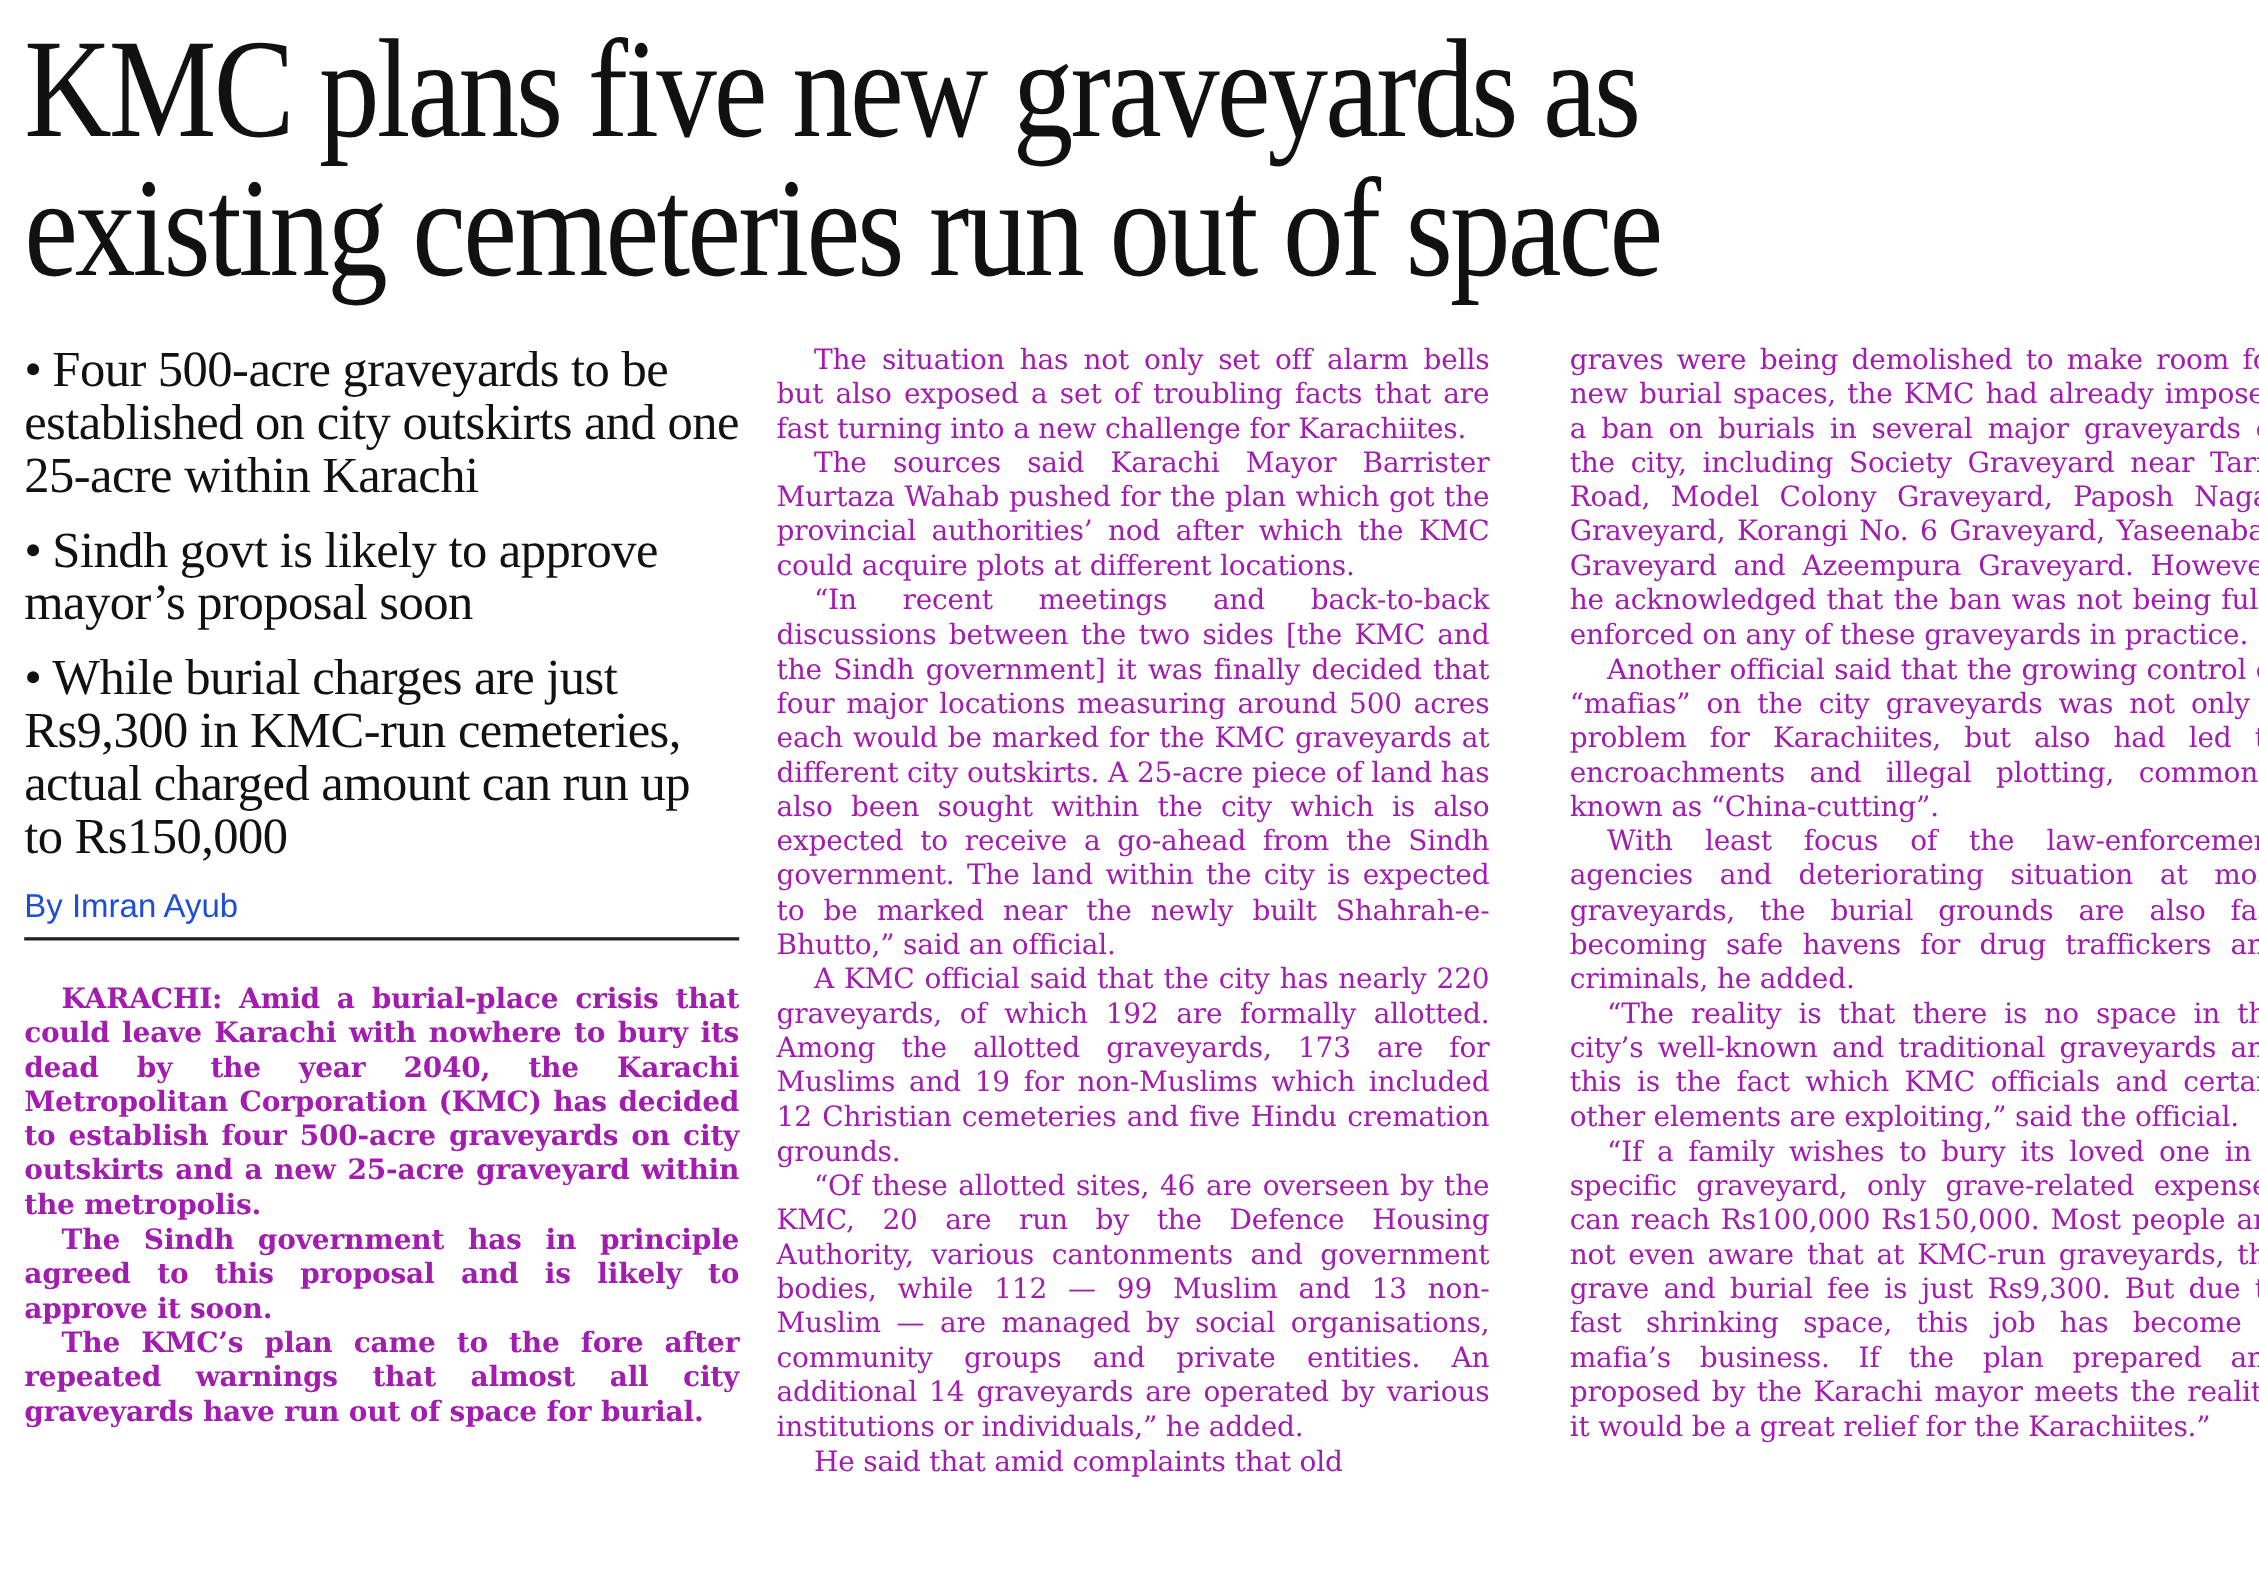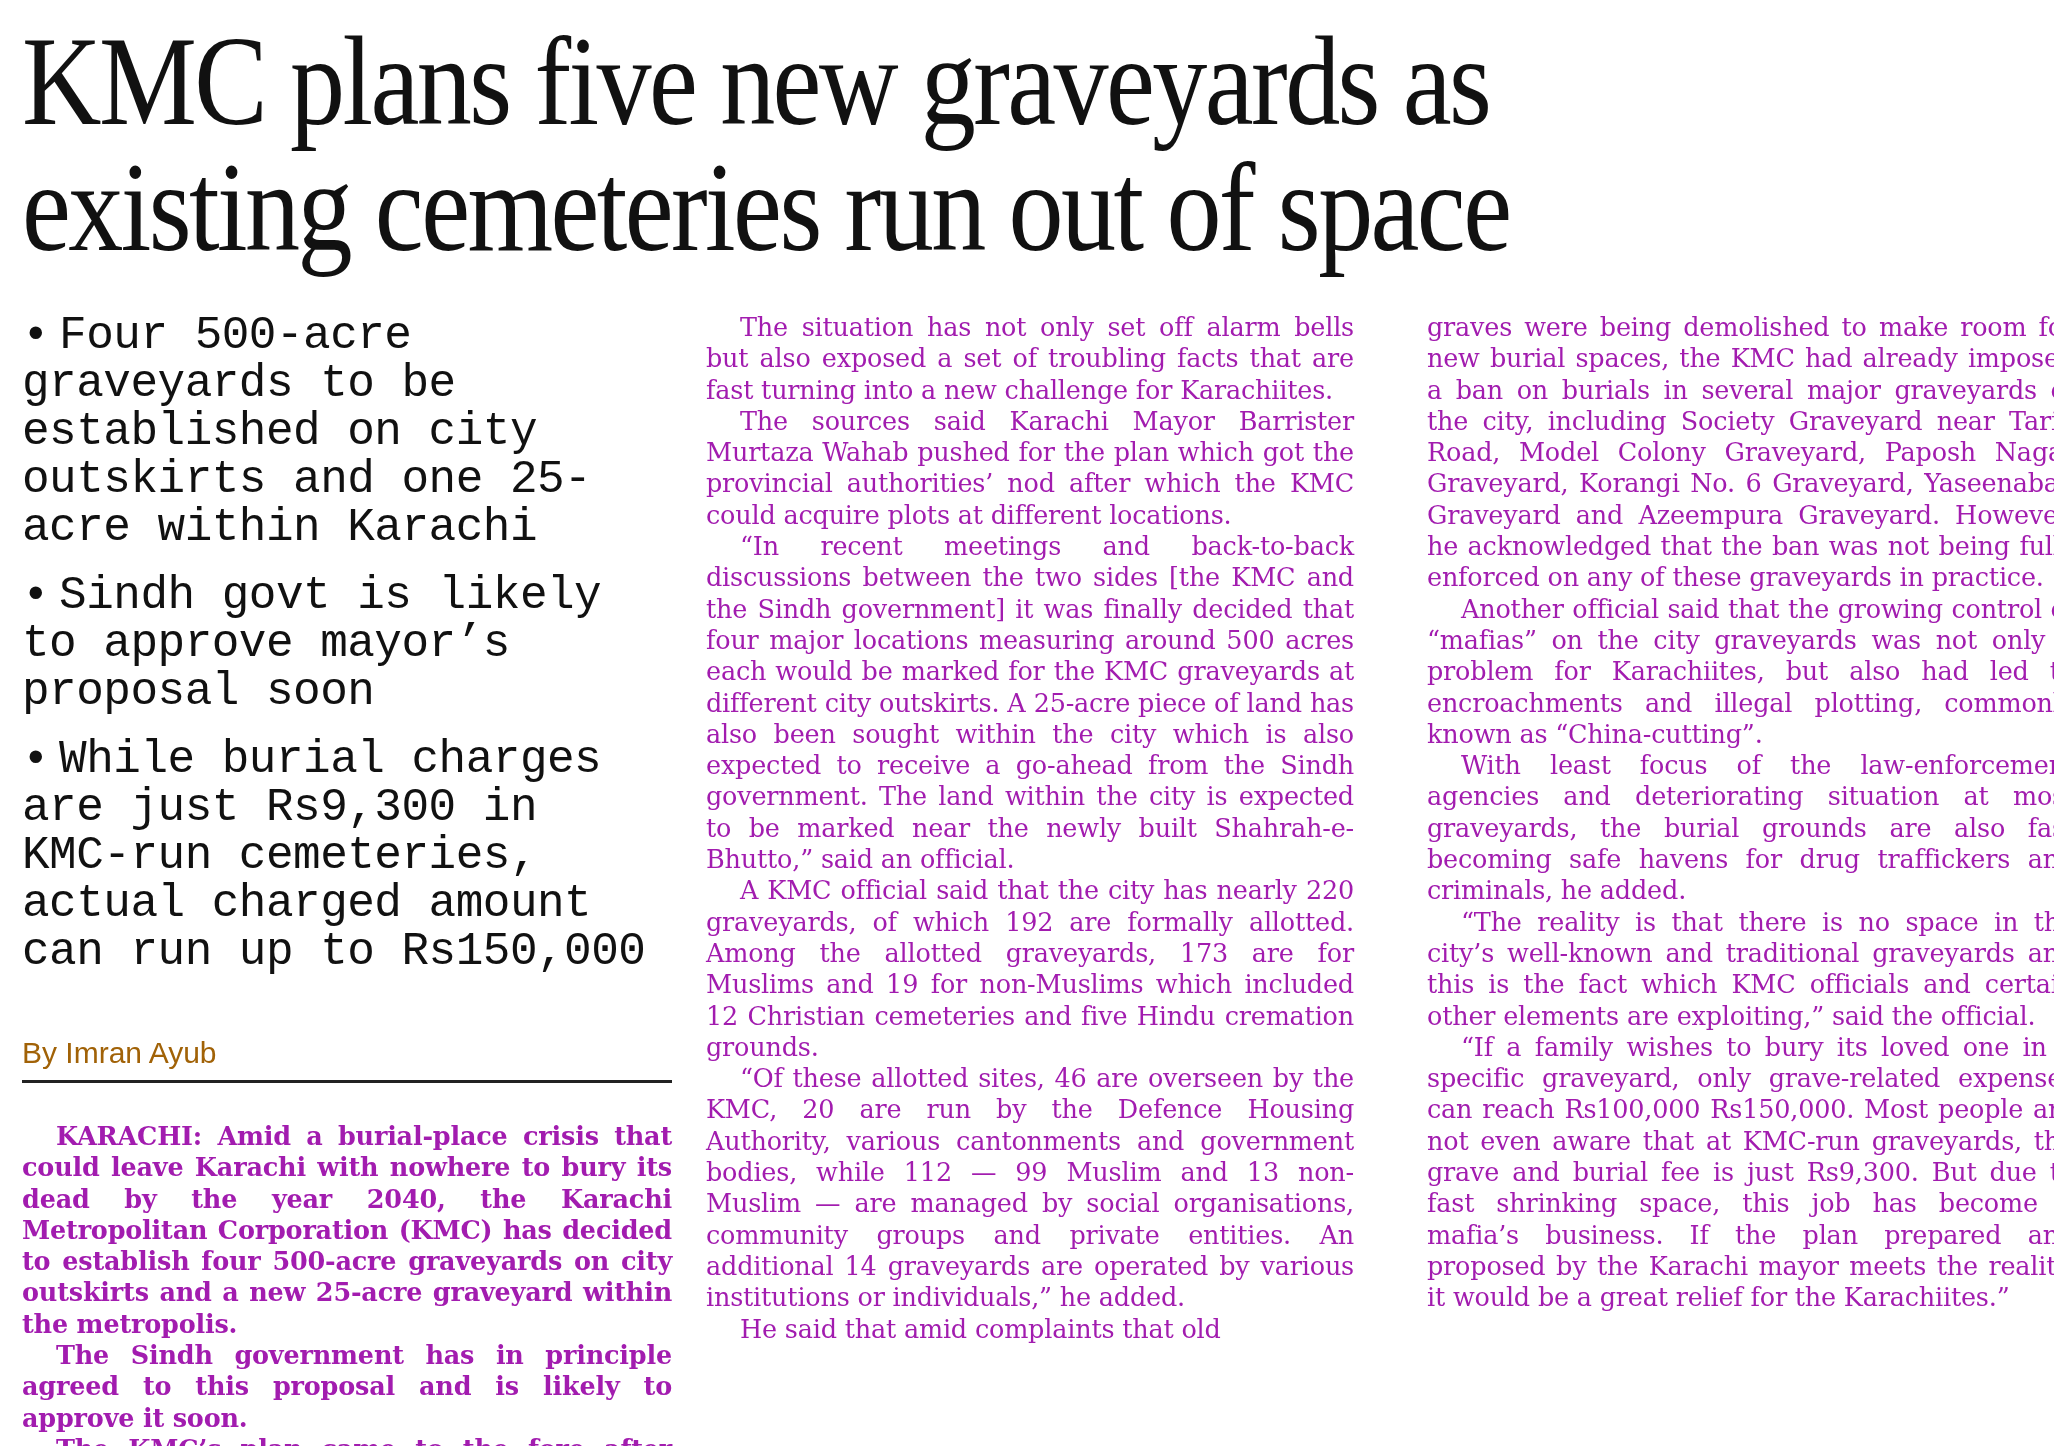--- a/index.html
+++ b/index.html
@@ -11,27 +11,27 @@
     transform: scaleX(0.86); transform-origin: left top;
     margin: 0; font-weight: normal; color: #111;
   }
   .headline span { display: block; white-space: nowrap; }
   .col { position: absolute; top: 312px; font-family: "DejaVu Serif", "Liberation Serif", serif; }
   .col1 { left: 22px; width: 650px; }
   .col2 { left: 706px; width: 648px; }
   .col3 { left: 1427px; width: 648px; }
   .highlights { margin: 0; padding: 0; list-style: none; }
   .highlights li {
-    font-family: Liberation Mono, monospace; font-size: 46px; line-height: 48px;
+    font-family: Liberation Serif, serif; font-size: 46px; line-height: 48px;
     color: #111; margin-bottom: 20px; letter-spacing: -0.5px;
   }
   .highlights li .bullet { margin-right: 10px; }
   .byline {
     font-family: "Liberation Sans", sans-serif; font-size: 30px;
-    margin-top: 60px; padding-bottom: 10px; border-bottom: 3px solid #222; color: #a16207;
+    margin-top: 24px; padding-bottom: 10px; border-bottom: 3px solid #222; color: #1d4ed8;
   }
   .body-text p {
     margin: 0; font-size: 25.5px; line-height: 31.3px; text-align: justify;
     text-indent: 34px; color: #a21caf; letter-spacing: -0.2px;
   }
   .body-text p.noindent { text-indent: 0; }
   .col1 .body-text { margin-top: 38px; font-weight: bold; }
 </style>
 </head>
 <body>

